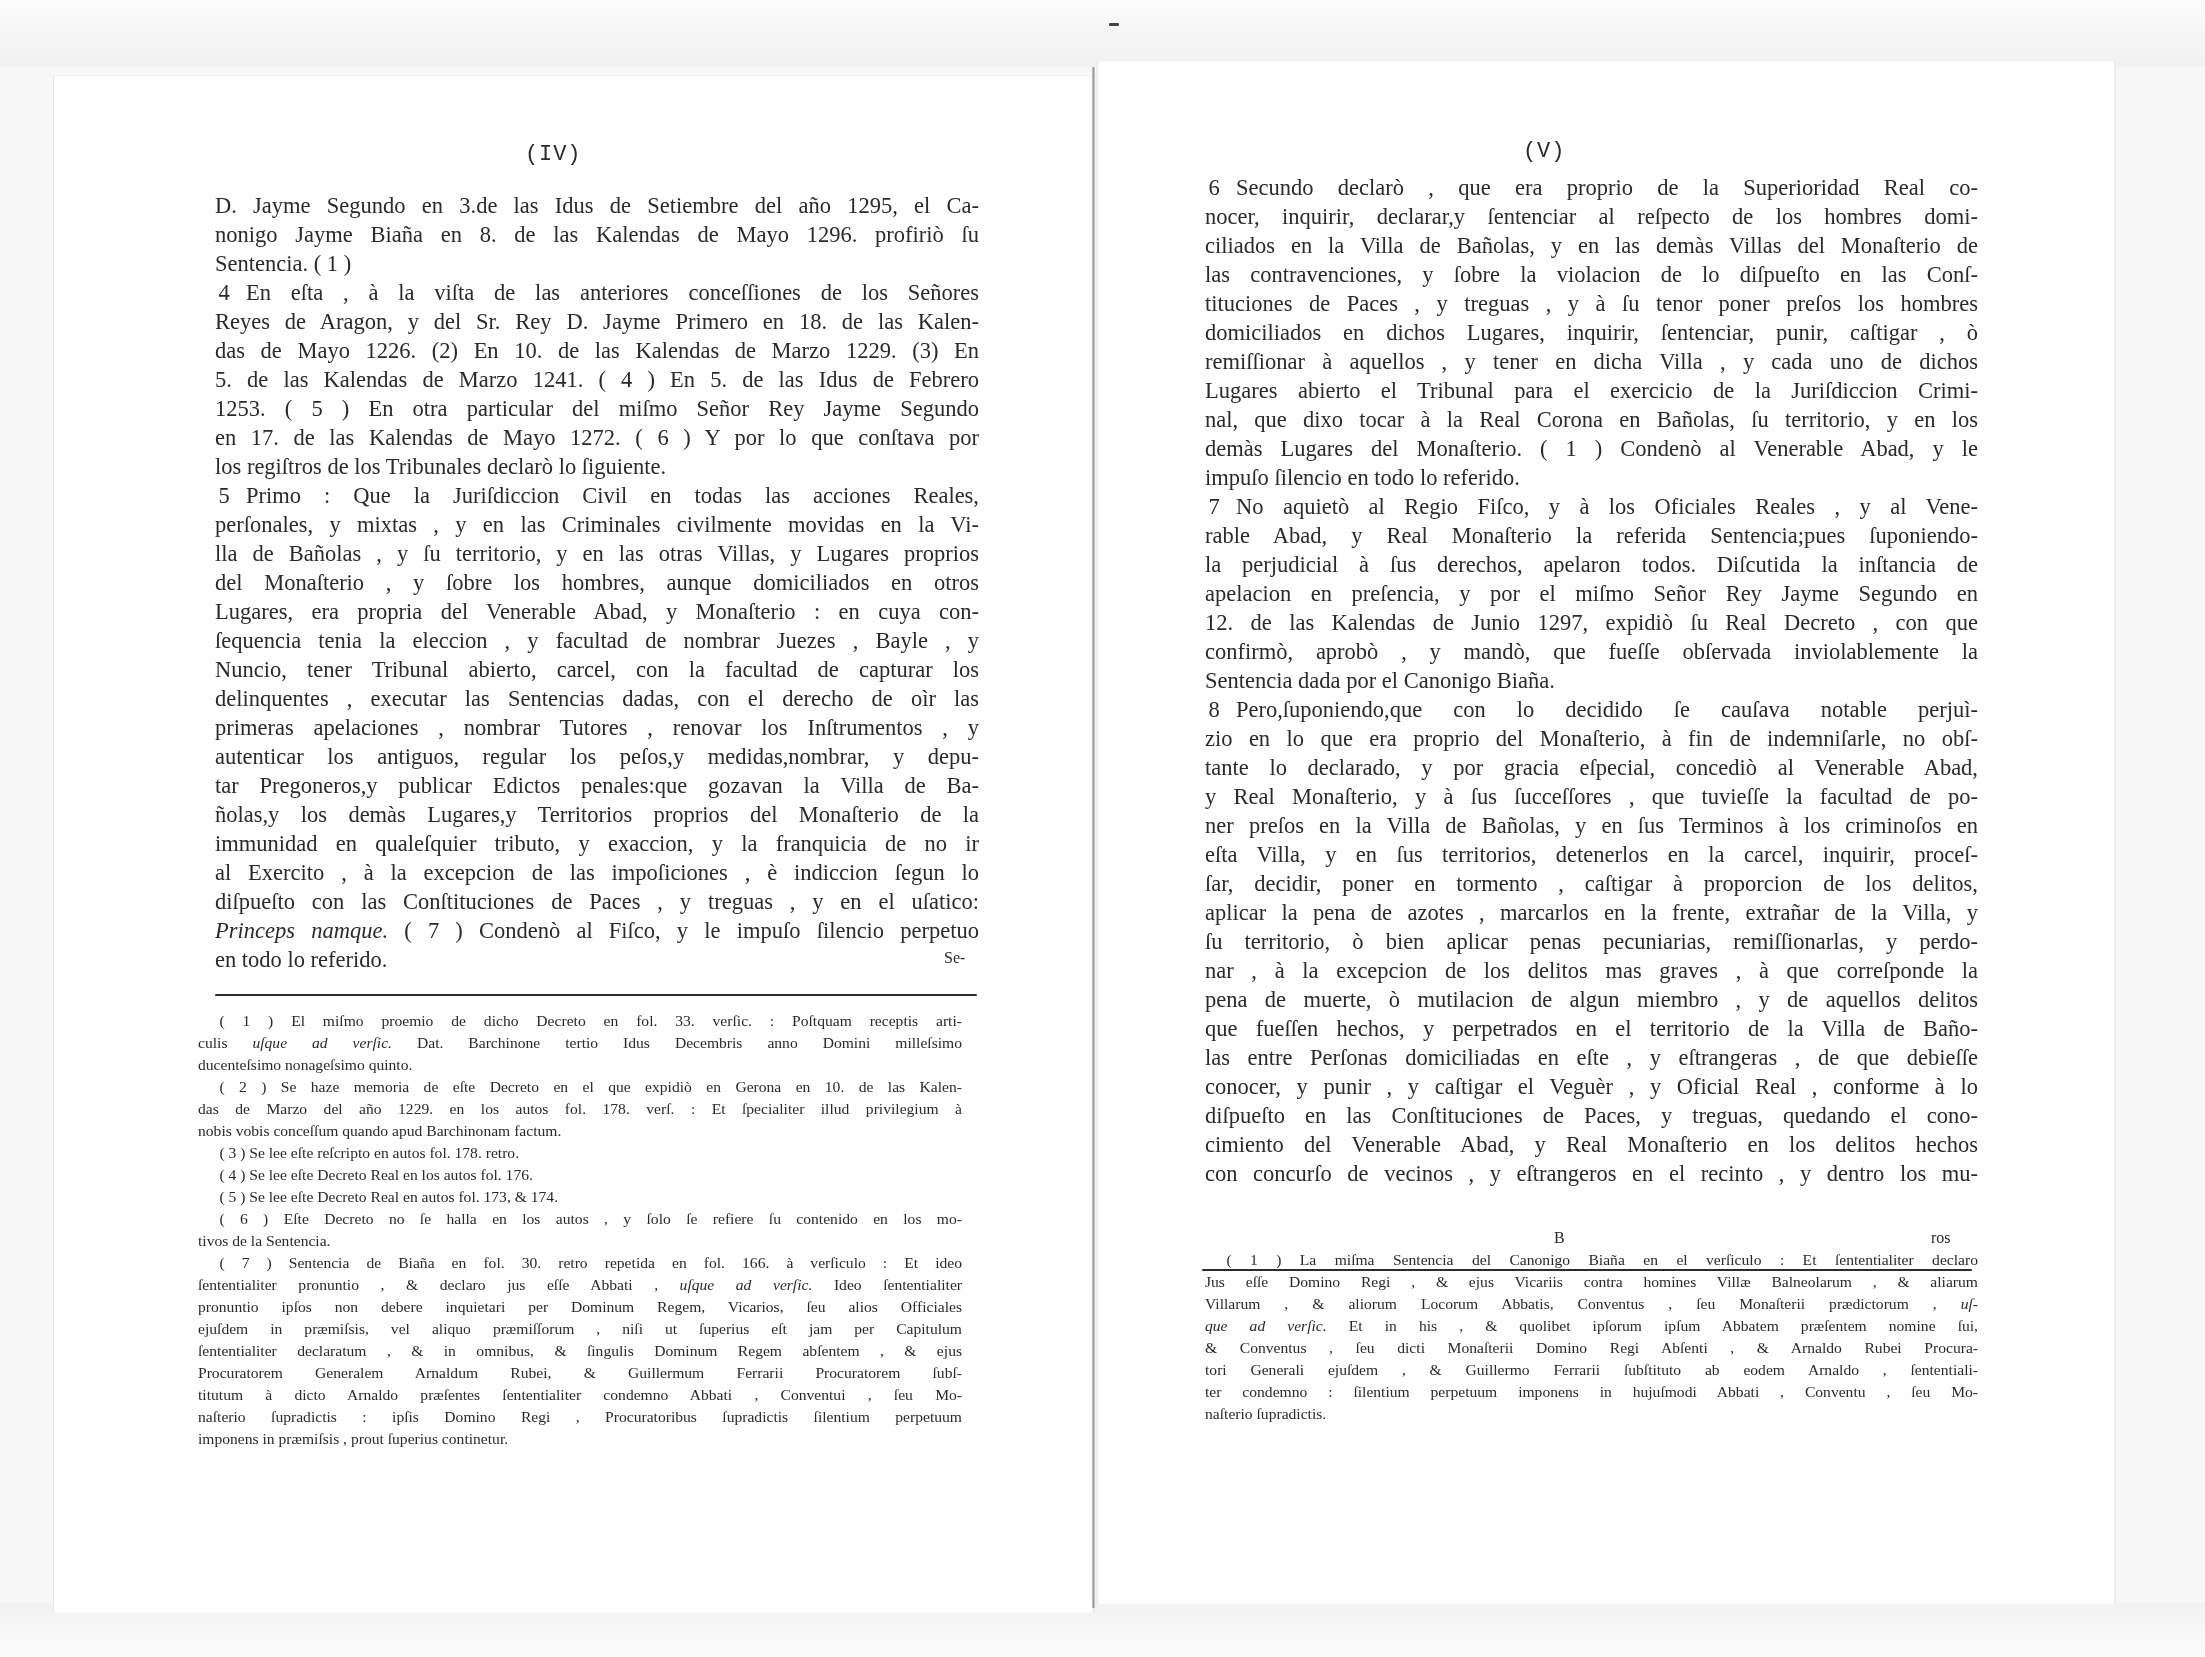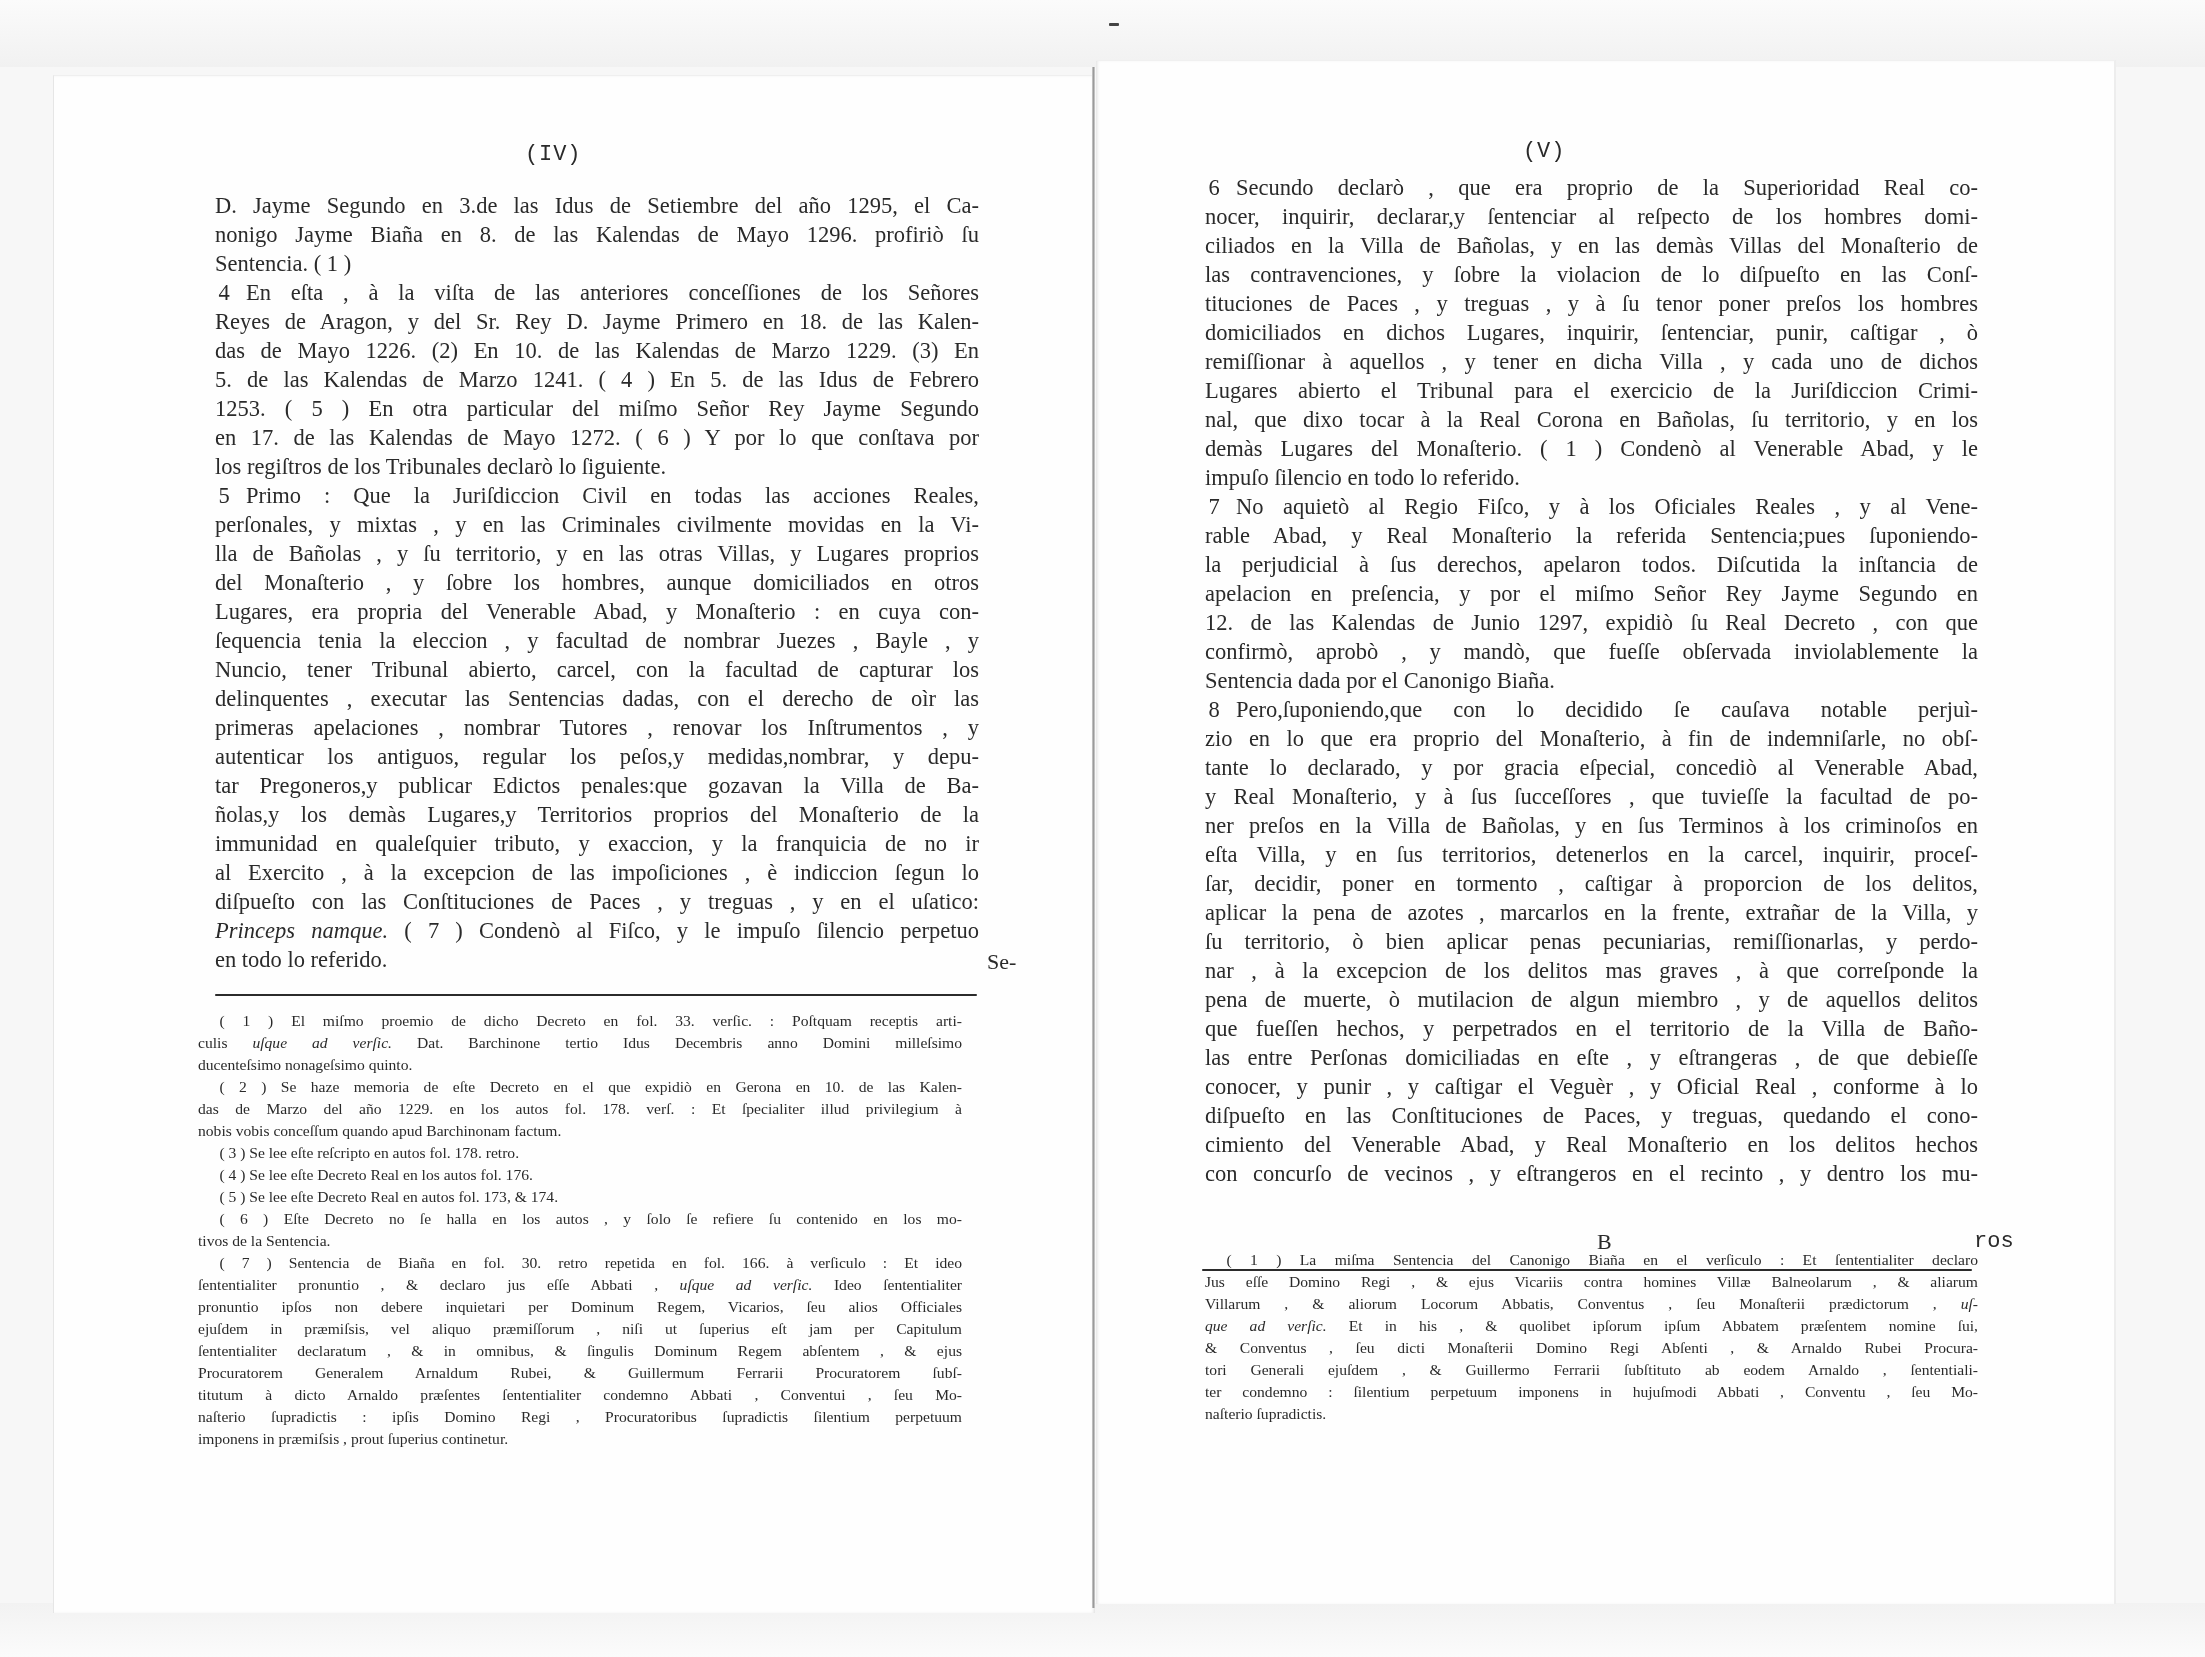--- a/index.html
+++ b/index.html
@@ -28,21 +28,21 @@
     text-align: justify; text-align-last: justify; }
   .line.last { text-align-last: left; }
   .line.indent { padding-left: 31px; }
   .num { display: inline-block; width: 31px; margin-left: -31px; text-align: left; padding-left: 3.6px; box-sizing: border-box; }
   .fnline { white-space: nowrap; font-size: 15.6px; line-height: 22px; height: 22px;
     text-align: justify; text-align-last: justify; }
   .fnline.last { text-align-last: left; }
   .fnline.indent { padding-left: 21.4px; }
   .it { font-style: italic; }
   .rule { position: absolute; height: 2.2px; background: #2b2b2b; border-radius: 0.9px; }
-  .catch { position: absolute; font-size: 22px; margin-left: 43px; }
+  .catch { position: absolute; font-size: 16px; }
 </style>
 </head>
 <body>
 
 <div class="shade-top"></div>
 <div class="shade-bottom"></div>
 <div class="tick"></div>
 
 <div class="page left"></div>
 <div class="page right"></div>
@@ -135,21 +135,21 @@
     <div class="line">nar , à la excepcion de los delitos mas graves , à que correſponde la</div>
     <div class="line">pena de muerte, ò mutilacion de algun miembro , y de aquellos delitos</div>
     <div class="line">que fueſſen hechos, y perpetrados en el territorio de la Villa de Baño-</div>
     <div class="line">las entre Perſonas domiciliadas en eſte , y eſtrangeras , de que debieſſe</div>
     <div class="line">conocer, y punir , y caſtigar el Veguèr , y Oficial Real , conforme à lo</div>
     <div class="line">diſpueſto en las Conſtituciones de Paces, y treguas, quedando el cono-</div>
     <div class="line">cimiento del Venerable Abad, y Real Monaſterio en los delitos hechos</div>
     <div class="line">con concurſo de vecinos , y eſtrangeros en el recinto , y dentro los mu-</div>
   </div>
 <div class="catch" style="left:1554px; top:1229px;">B</div>
-<div class="catch" style="left:1931px; top:1229px;font-family:Liberation Mono, monospace;">ros</div>
+<div class="catch" style="left:1931px; top:1229px;">ros</div>
 <div class="rule" style="left:1202px; top:1269px; width:770px;"></div>
 <div class="block" id="right-notes" style="left:1205px; top:1249px; width:773px;">
     <div class="fnline indent"><span>( 1 )  </span>La miſma Sentencia del Canonigo Biaña en el verſiculo : Et ſententialiter declaro</div>
     <div class="fnline">Jus eſſe Domino Regi , &amp; ejus Vicariis contra homines Villæ Balneolarum , &amp; aliarum</div>
     <div class="fnline">Villarum , &amp; aliorum Locorum Abbatis, Conventus , ſeu Monaſterii prædictorum , <span class="it">uſ-</span></div>
     <div class="fnline"><span class="it">que ad verſic.</span> Et in his , &amp; quolibet ipſorum ipſum Abbatem præſentem nomine ſui,</div>
     <div class="fnline">&amp; Conventus , ſeu dicti Monaſterii Domino Regi Abſenti , &amp; Arnaldo Rubei Procura-</div>
     <div class="fnline">tori Generali ejuſdem , &amp; Guillermo Ferrarii ſubſtituto ab eodem Arnaldo , ſententiali-</div>
     <div class="fnline">ter condemno : ſilentium perpetuum imponens in hujuſmodi Abbati , Conventu , ſeu Mo-</div>
     <div class="fnline last">naſterio ſupradictis.</div>

